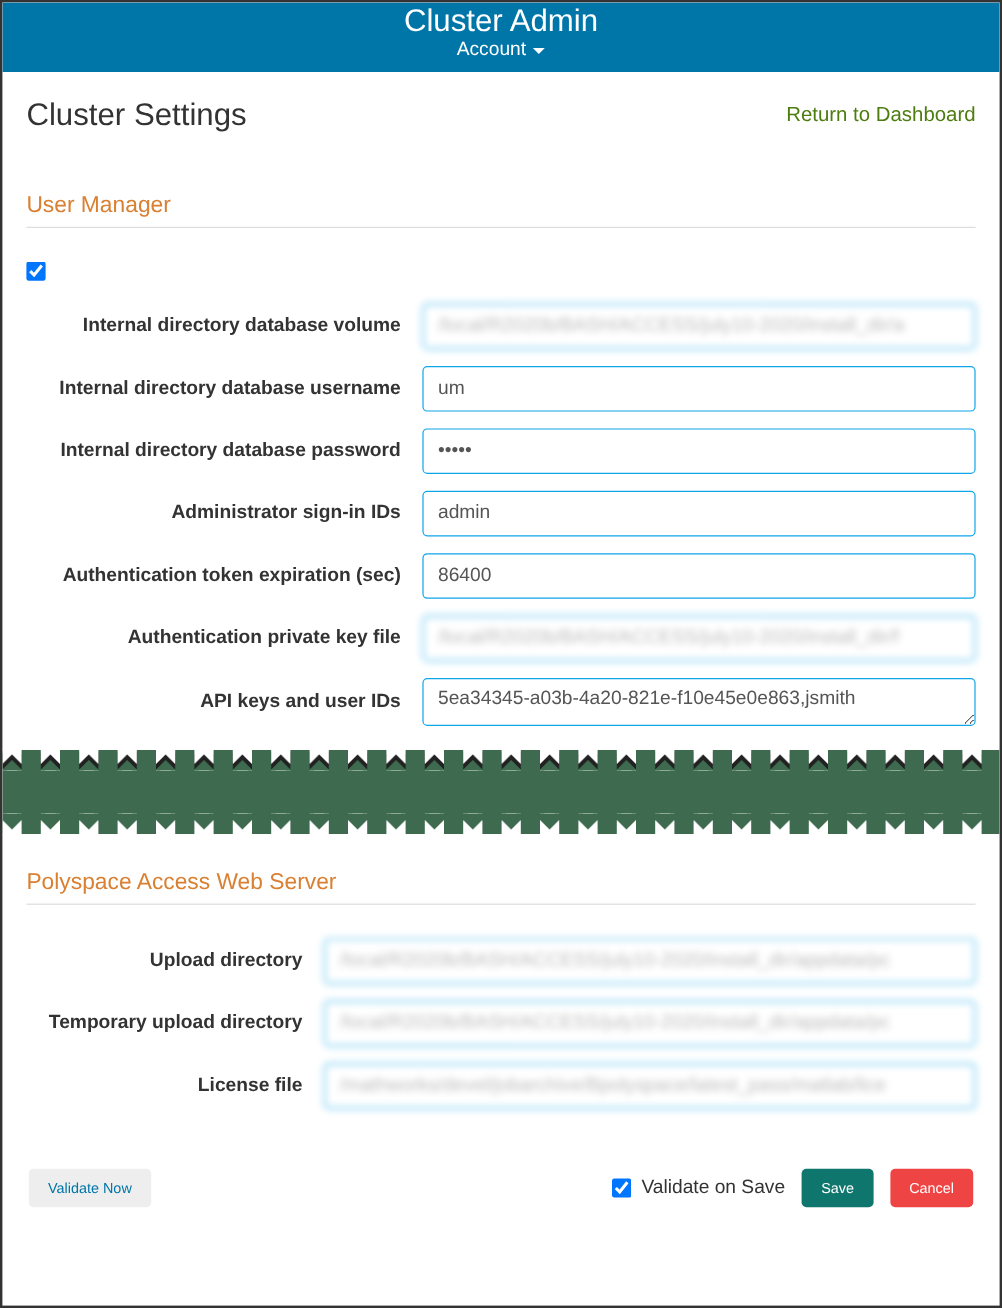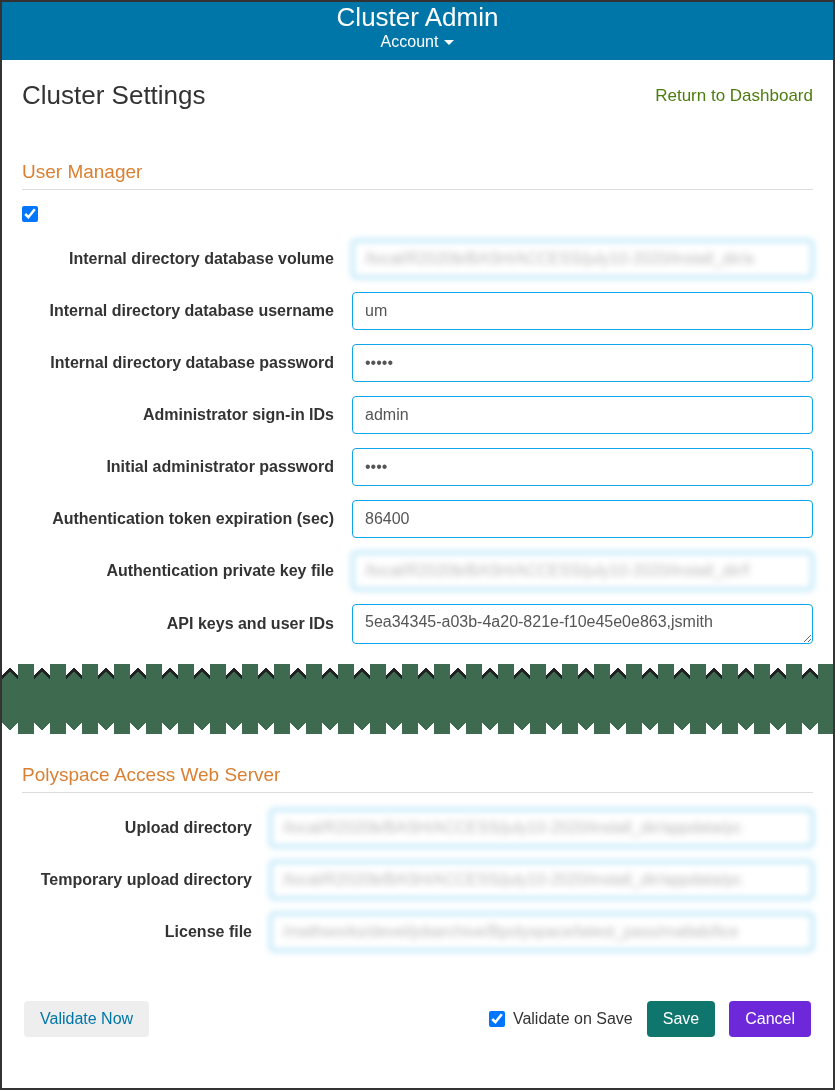--- a/index.html
+++ b/index.html
@@ -64,21 +64,21 @@
   font-size: 17px;
   text-decoration: none;
   cursor: pointer;
 }
 .section-title {
   color: #d98032;
   font-size: 19px;
   font-weight: 400;
   border-bottom: 1px solid #ddd;
   padding-bottom: 6px;
-  margin-bottom: 16px;
+  margin-bottom: 28px;
 }
 .form-row {
   display: flex;
   align-items: center;
   margin-bottom: 14px;
 }
 .form-label {
   width: 330px;
   text-align: right;
   padding-right: 18px;
@@ -143,33 +143,33 @@
   display: flex;
   align-items: center;
   justify-content: space-between;
   margin-top: 50px;
   padding: 0 2px 20px 2px;
 }
 .btn {
   border: none;
   border-radius: 4px;
   padding: 9px 16px;
-  font-size: 16px;
+  font-size: 12px;
   cursor: pointer;
 }
 .btn-validate {
   background: #eee;
   color: #0076a8;
 }
 .btn-save {
   background: #0f766e;
   color: #fff;
 }
 .btn-cancel {
-  background: #6d28d9;
+  background: #ef4444;
   color: #fff;
 }
 .footer-right {
   display: flex;
   align-items: center;
   gap: 14px;
 }
 .validate-save {
   display: flex;
   align-items: center;
@@ -218,24 +218,20 @@
       <div class="form-row">
         <label class="form-label">Internal directory database password</label>
         <input class="form-input" type="text" value="•••••" style="">
       </div>
 
       <div class="form-row">
         <label class="form-label">Administrator sign-in IDs</label>
         <input class="form-input" value="admin" style="">
       </div>
 
-      <div class="form-row">
-        <label class="form-label">Initial administrator password</label>
-        <input class="form-input" type="text" value="••••" style="">
-      </div>
 
       <div class="form-row">
         <label class="form-label">Authentication token expiration (sec)</label>
         <input class="form-input" value="86400" style="">
       </div>
 
       <div class="form-row">
         <label class="form-label">Authentication private key file</label>
         <input class="form-input blurred" value="/local/R2020b/BASH/ACCESS/july10-2020/install_dir/f" style="">
       </div>

